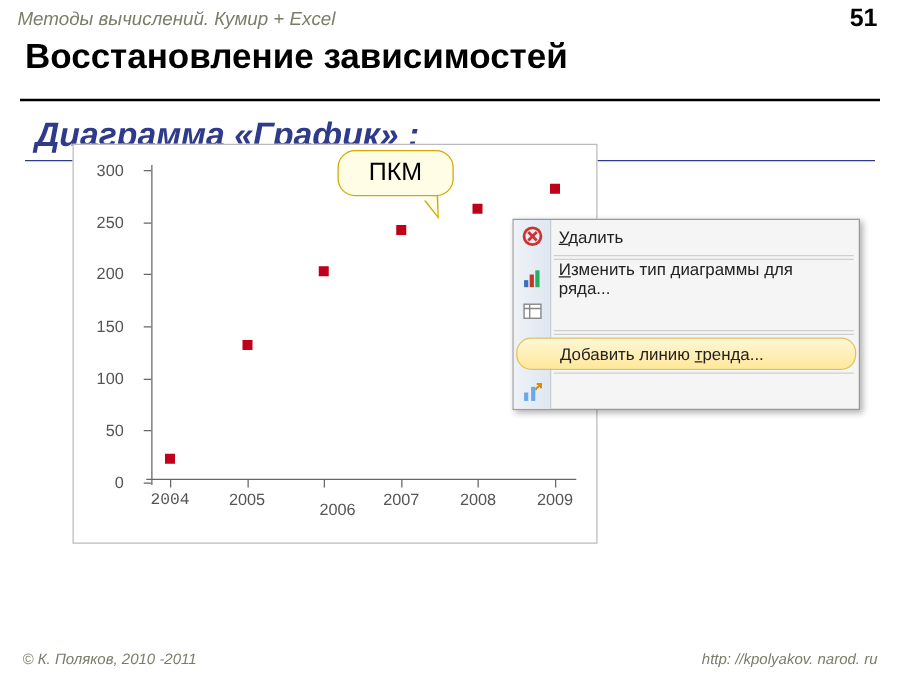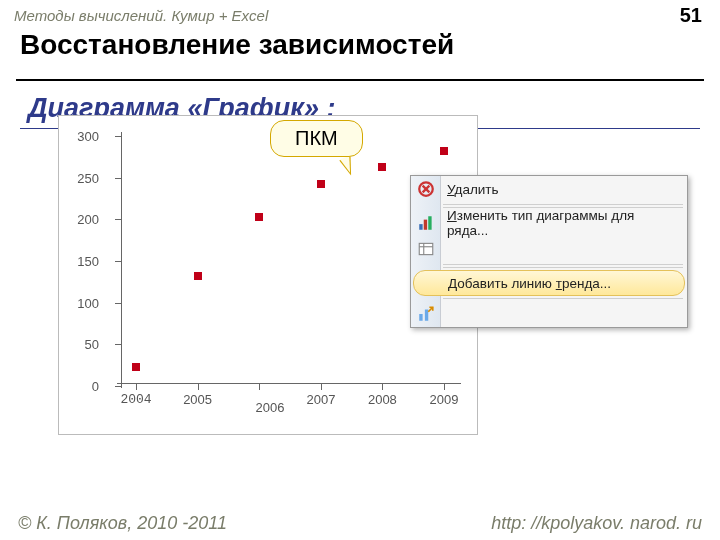--- a/index.html
+++ b/index.html
@@ -135,21 +135,21 @@
   .u { text-decoration: underline; }
   .dots::after { content: "..."; }
 
   .footer {
     position: absolute;
     left: 0; right: 0; bottom: 6px;
     display: flex; justify-content: space-between;
     padding: 0 18px;
     font-style: italic;
     color: #7a7d6a;
-    font-size: 18px;
+    font-size: 12px;
   }
 </style>
 </head>
 <body>
 
 <div class="header">
   <span>Методы вычислений. Кумир + Excel</span>
   <span class="page-num">51</span>
 </div>
 <div class="title">Восстановление зависимостей</div>

